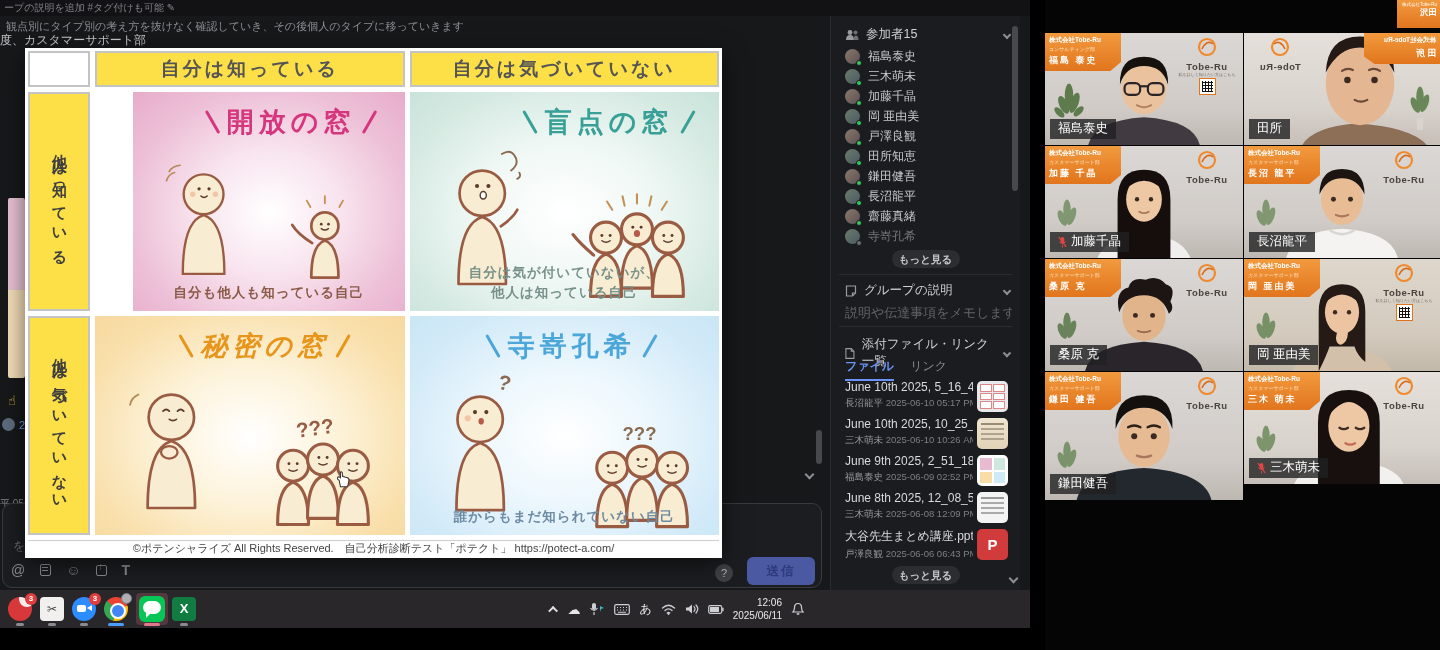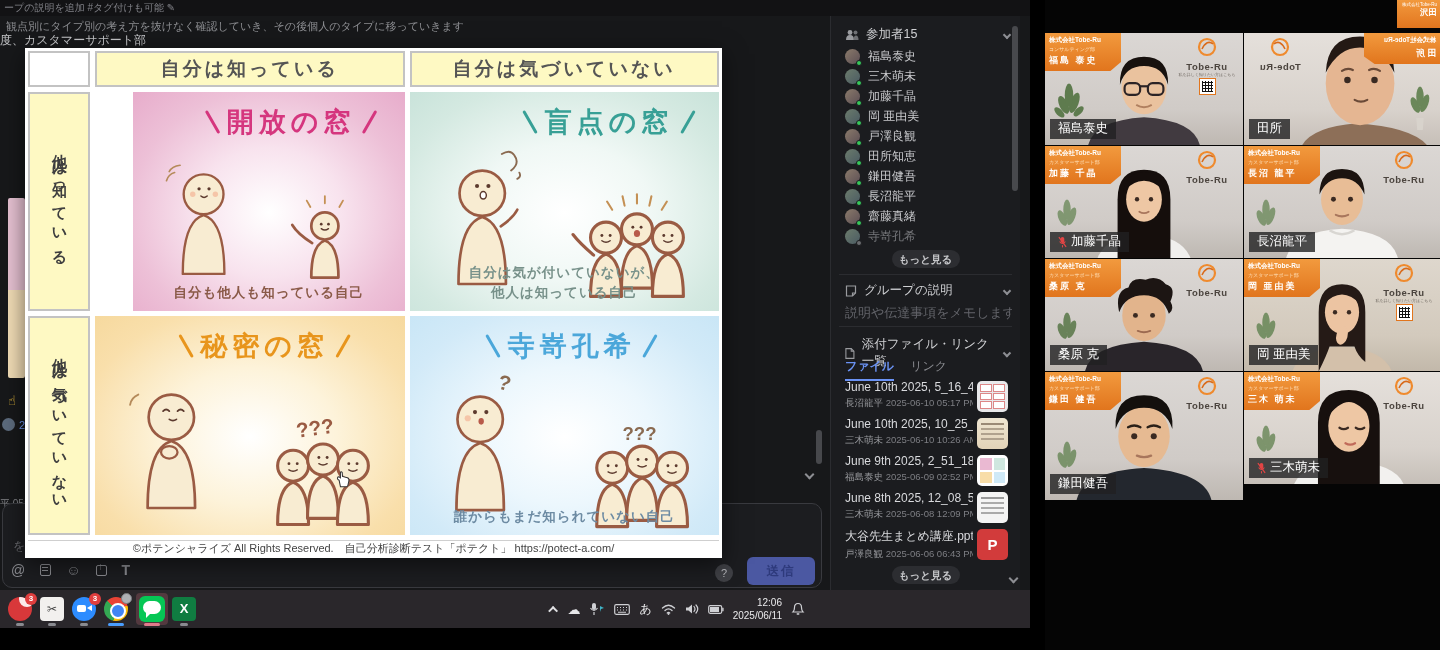--- a/index.html
+++ b/index.html
@@ -32,36 +32,36 @@
   .in-tools { position:absolute; left:8px; top:58px; display:flex; gap:15px; align-items:center; color:#8b8c91; font-size:14px; }
   .ic-clip { width:11px; height:12px; border:1.4px solid #8b8c91; border-radius:2px; position:relative; }
   .ic-clip:after { content:""; position:absolute; left:1px; top:2px; width:6px; height:1.4px; background:#8b8c91; box-shadow:0 3px 0 #8b8c91; }
   .ic-share { width:11px; height:11px; border:1.4px solid #8b8c91; border-radius:2px; position:relative; }
   .ic-share:after { content:"↑"; position:absolute; left:1.4px; top:-5px; font-size:10px; color:#8b8c91; }
   .help-circ { position:absolute; left:712px; top:60px; width:18px; height:18px; border-radius:50%; background:#3f4045; color:#b7b8bc; font-size:11px; text-align:center; line-height:18px; }
   .send-btn { position:absolute; left:744px; top:53px; width:68px; height:28px; border-radius:6px; background:#4b58a2; color:#2e3a7c; font-size:12.5px; font-weight:bold; text-align:center; line-height:28px; letter-spacing:2px; }
 
   
   .johari { position:absolute; left:25px; top:48px; width:697px; height:510px; background:#fff; box-shadow:0 6px 22px rgba(0,0,0,.55); padding:3px; display:grid; grid-template-columns:62px 1fr 1fr; grid-template-rows:36px 1fr 1fr 15px; gap:5px; }
-  .jcell { background:#fef9c3; border:2px solid #c3c3c3; display:flex; align-items:center; justify-content:center; }
+  .jcell { background:#fde047; border:2px solid #c3c3c3; display:flex; align-items:center; justify-content:center; }
   .jcorner { border:2px solid #c3c3c3; }
   .jhead { font-size:19px; letter-spacing:3px; color:#555; font-weight:600; white-space:nowrap; overflow:hidden; }
   .jrowlab { writing-mode:vertical-rl; font-size:15px; letter-spacing:4px; color:#3f3f3f; font-weight:600; }
   .quad { position:relative; overflow:hidden; }
   .q1 { background:radial-gradient(ellipse at 50% 55%, #fff 0%, #f8e3ee 38%, #edc0d7 72%, #e7accb 100%);margin-left:38px; }
   .q2 { background:radial-gradient(ellipse at 50% 55%, #fff 0%, #f0f8f5 40%, #d4e9e1 78%, #c9e3da 100%); }
   .q3 { background:radial-gradient(ellipse at 50% 55%, #fff 0%, #fdf3da 40%, #f9dfab 78%, #f6d99e 100%); }
   .q4 { background:radial-gradient(ellipse at 50% 55%, #fff 0%, #ecf7fd 40%, #d2eaf8 78%, #c9e6f6 100%); }
   .qtitle { position:absolute; top:12px; display:flex; align-items:center; font-size:27px; font-weight:700; letter-spacing:5px; white-space:nowrap; }
   .qtitle:before, .qtitle:after { content:""; width:3px; height:26px; background:currentColor; border-radius:2px; margin:0 13px; }
   .qtitle:before { transform:rotate(-30deg); }
   .qtitle:after { transform:rotate(30deg); }
   .t1 { color:#d5367e; left:50%; transform:translateX(-38%); }
   .t2 { color:#38a096; left:50%; transform:translateX(-26%); }
-  .t3 { color:#e8951c; left:50%; transform:translateX(-42%); }
+  .t3 { color:#e8951c; left:50%; transform:translateX(-42%);font-style:italic; }
   .t4 { color:#4ba7da; left:50%; transform:translateX(-46%); }
   .qcap { position:absolute; bottom:8px; left:0; right:0; text-align:center; font-size:13.5px; line-height:1.5; letter-spacing:1px; white-space:pre-line; font-weight:600; }
   .c1 { color:#8a5a48; } .c2 { color:#77918a; } .c3 { color:#94755a; } .c4 { color:#6d8ba3; }
   .qart { position:absolute; left:0; top:0; width:100%; height:100%; }
   .jfooter { grid-column:1/-1; border-top:1px solid #cfcfcf; display:flex; align-items:center; justify-content:center; font-size:11px; color:#444; white-space:nowrap; overflow:hidden; }
   .cursor-hand { position:absolute; left:335px; top:470px; width:16px; height:18px; z-index:9; }
 
   
   .sidebar { position:absolute; left:830px; top:16px; width:190px; height:574px; background:#1b1c1f; border-left:1px solid #2b2c30; }
   .sb-head { position:absolute; left:14px; right:10px; display:flex; align-items:center; gap:7px; color:#cfd0d3; font-size:12.5px; }

